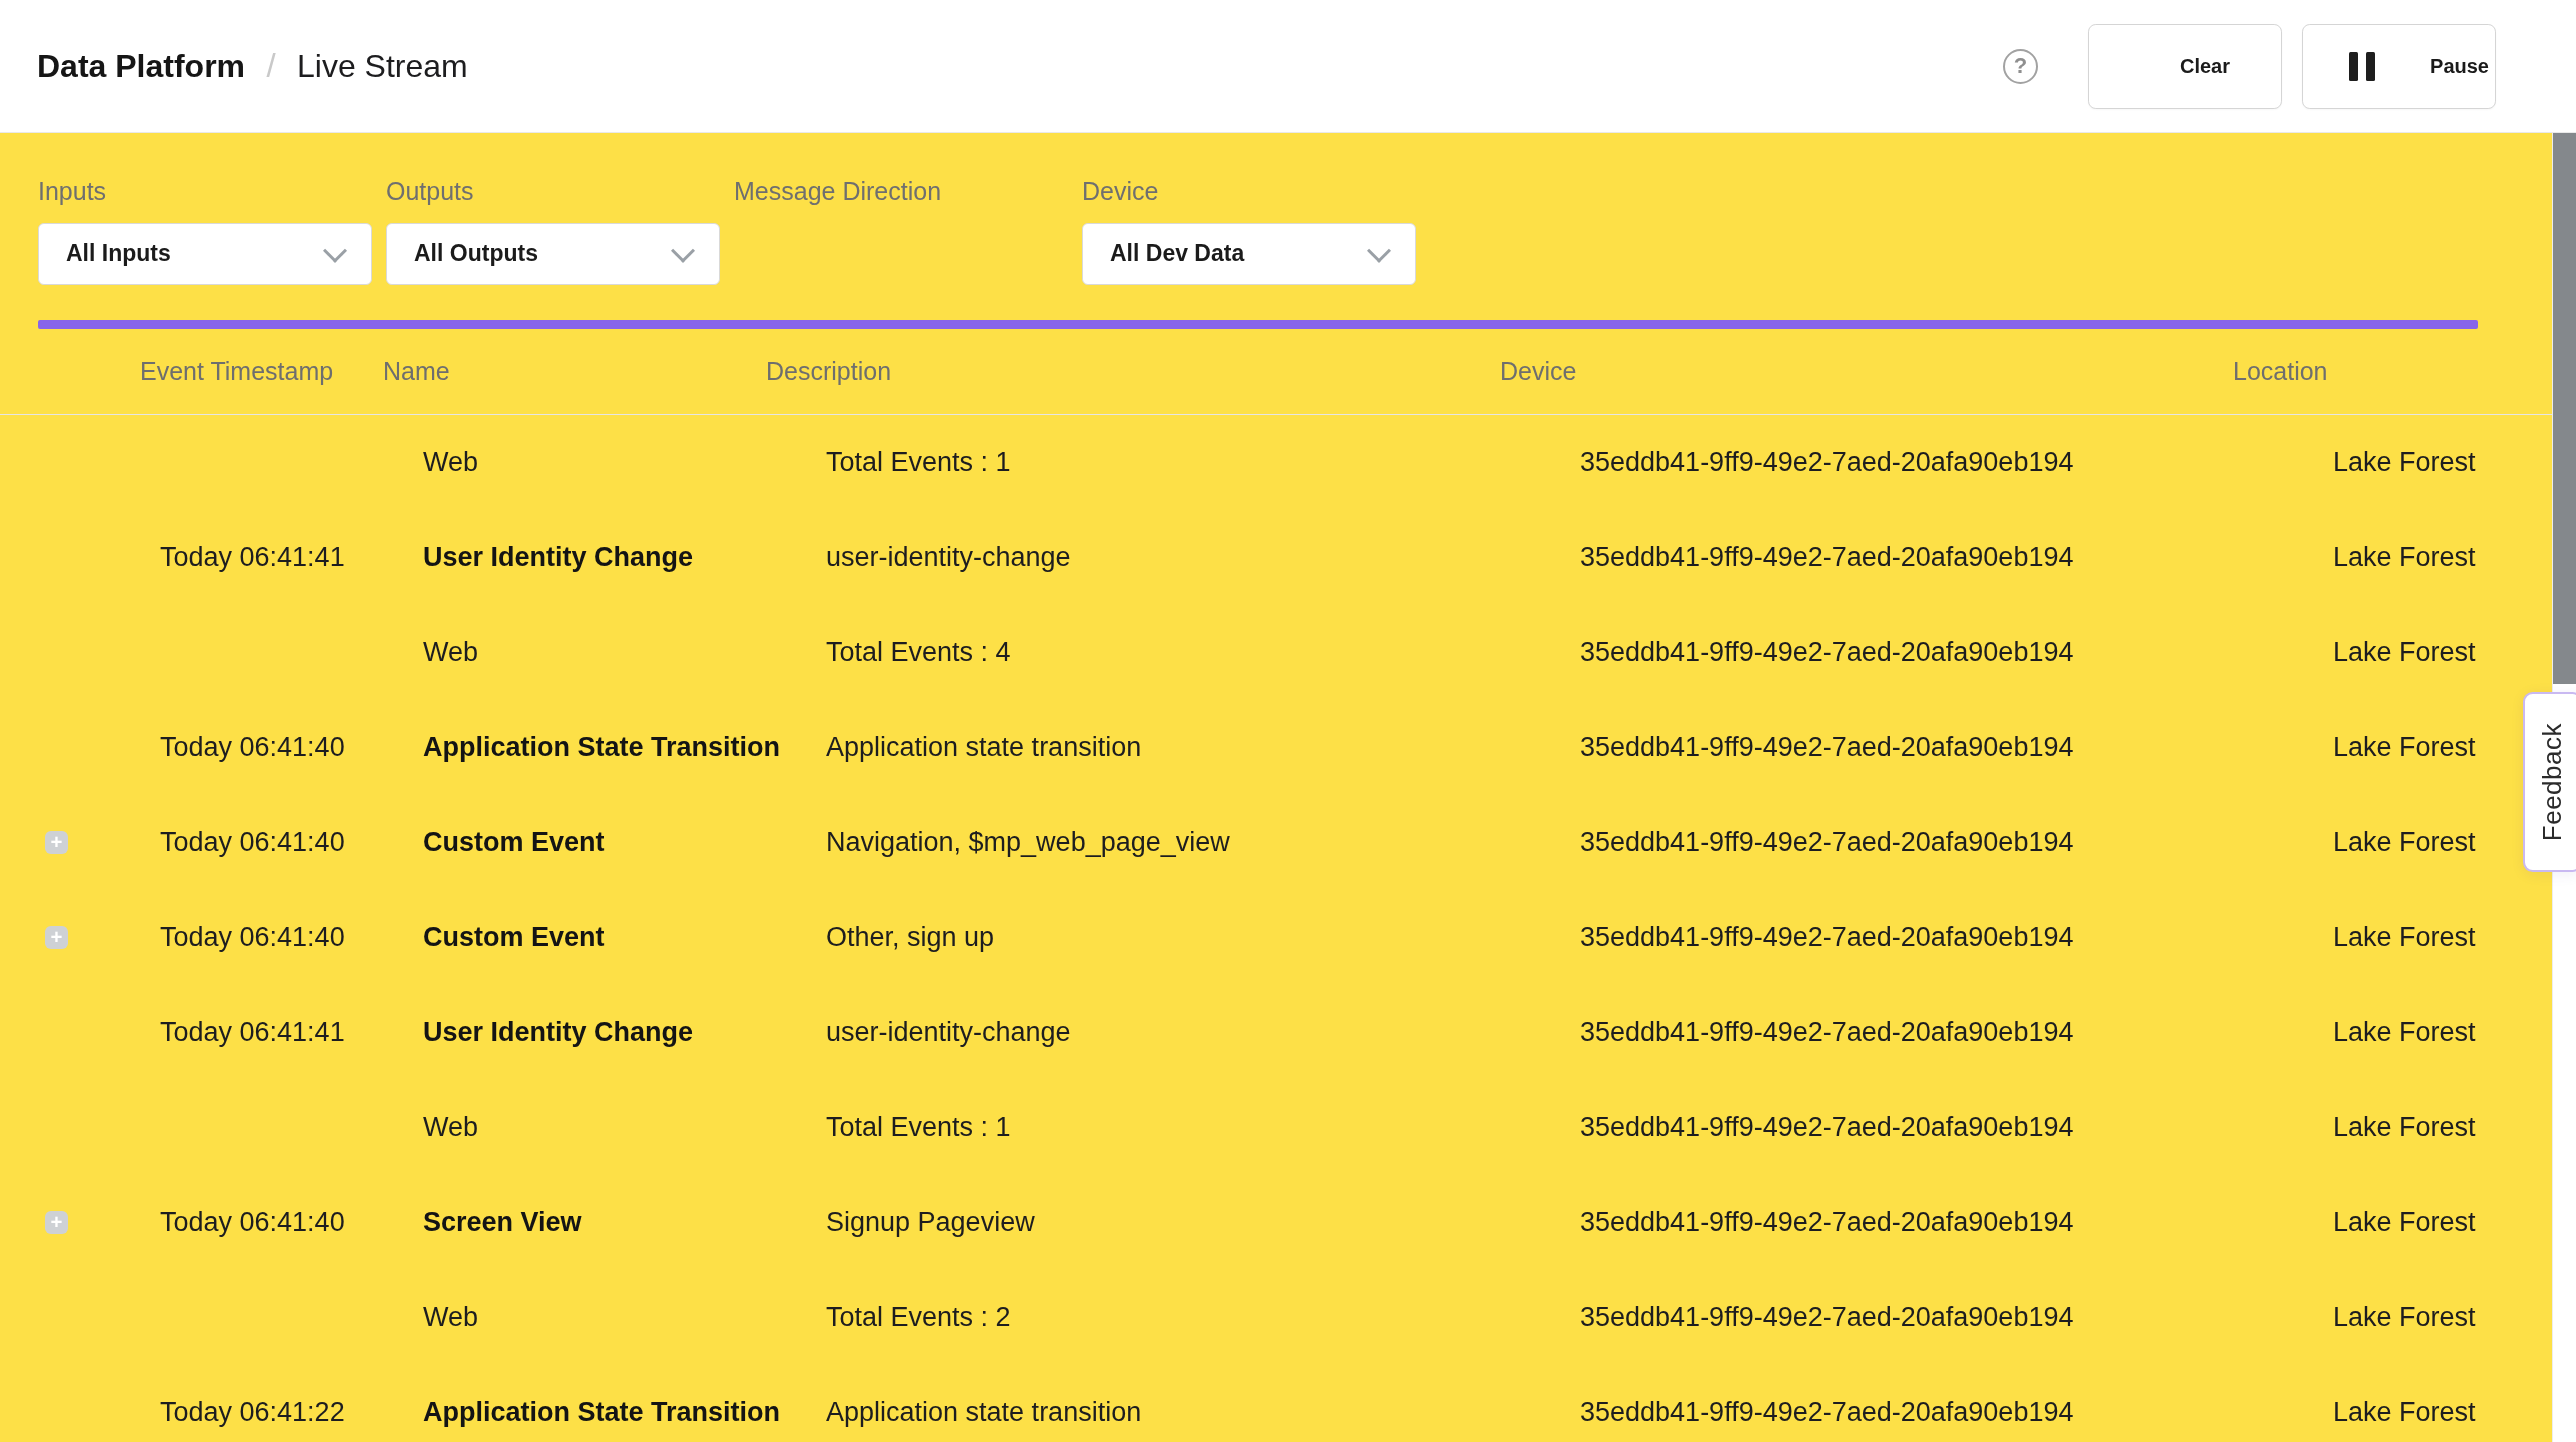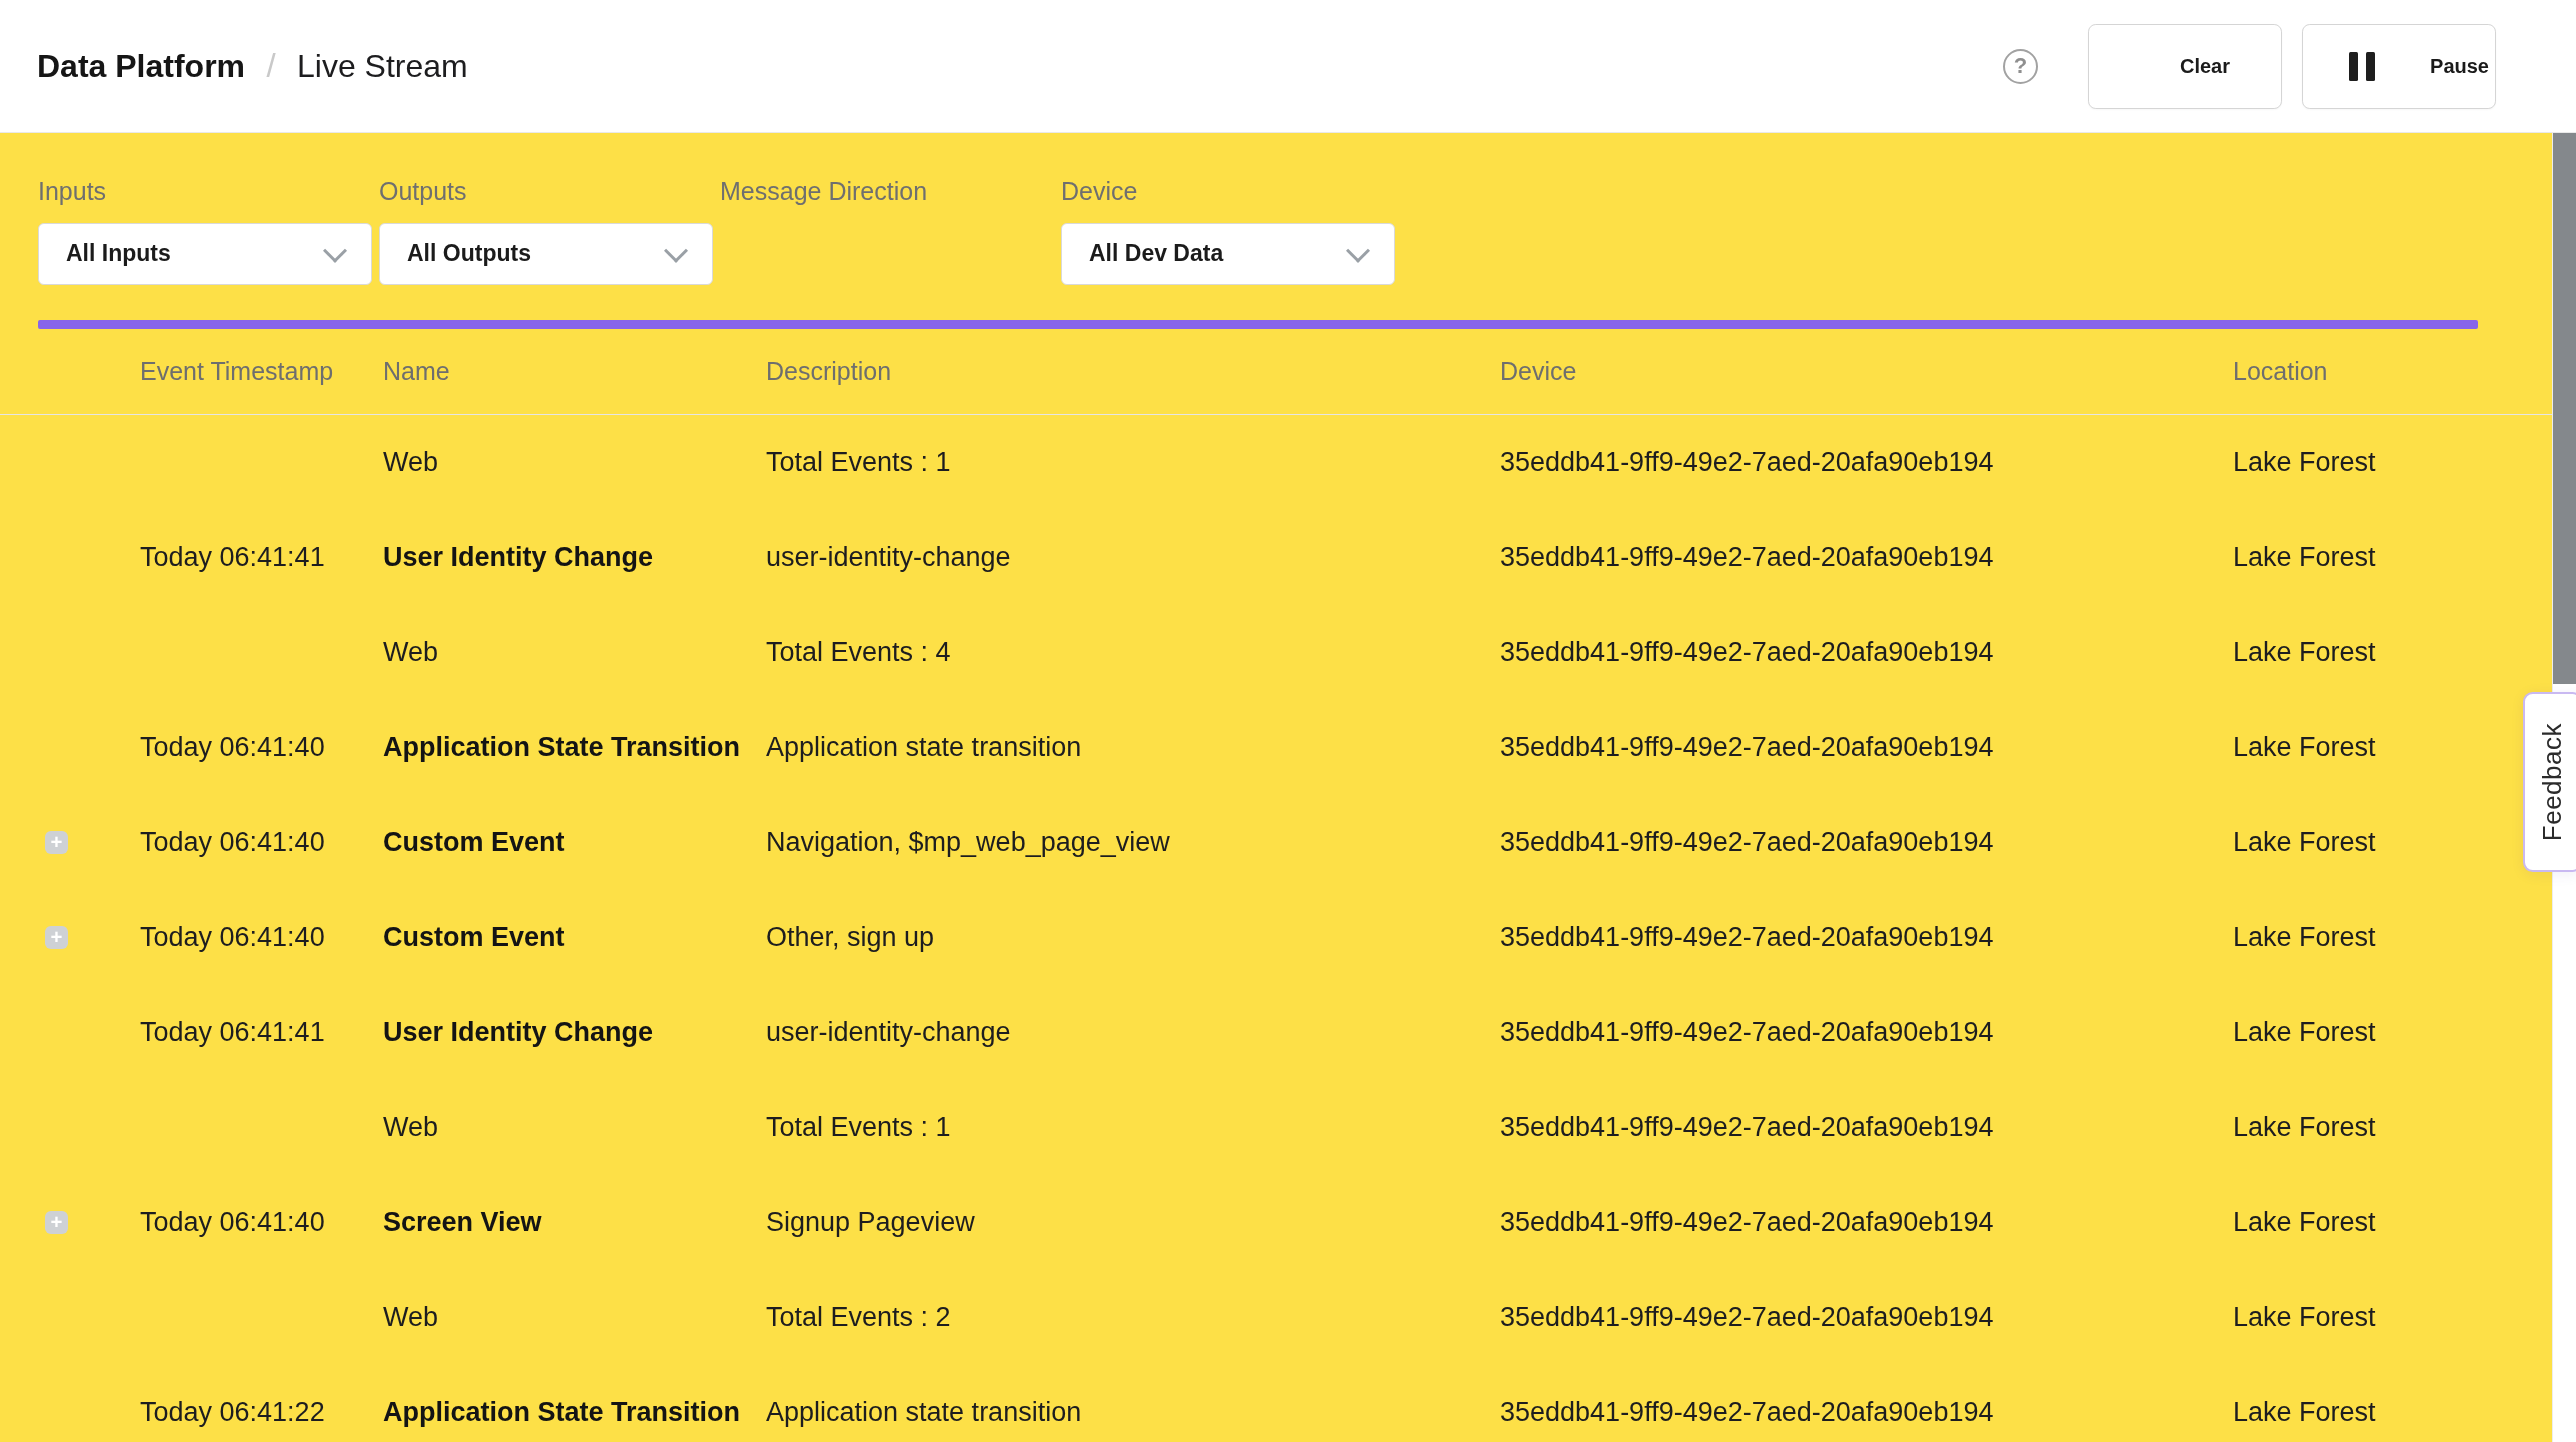--- a/index.html
+++ b/index.html
@@ -59,21 +59,21 @@
   .pause-glyph { display: inline-flex; gap: 8.7px; margin-right: 19.4px; }
   .pause-glyph i {
     display: block; width: 8.7px; height: 29px;
     background: #1e1e1e; border-radius: 1.5px;
   }
 
   
   .filters {
     position: absolute;
     top: 177px; left: 38px;
-    display: flex; gap: 7px;
+    display: flex; gap: 14px;
   }
   .filter-group { width: 334px; }
   .filter-label {
     font-size: 25px; color: #6f6f6f; margin-bottom: 16.5px;
   }
   .select-box {
     height: 62px;
     border: 1.5px solid #d9d9d9;
     border-radius: 5.8px;
     background: #fff;
@@ -111,21 +111,21 @@
     border-bottom: 1px solid #e5e5e5;
   }
   .th {
     font-size: 25px; color: #6e6e6e; font-weight: 400;
     white-space: nowrap;
   }
   .tbody {
     position: absolute;
     top: 415px; left: 0; right: 23px;
   }
-  .row { height: 95px; }
+  .row { height: 95px; gap: 20px; }
   .cell { font-size: 27px; white-space: nowrap; color: #1d1d1f; }
   .cell-name.bold { font-weight: 700; color: #141414; }
   .expand-cell { padding-left: 45px; }
   .expand-btn {
     display: flex; align-items: center; justify-content: center;
     width: 23px; height: 23px;
     background: #ced1d5;
     border-radius: 5.8px;
     color: #ffffff;
     font-size: 20.4px; font-weight: 700; line-height: 1;

